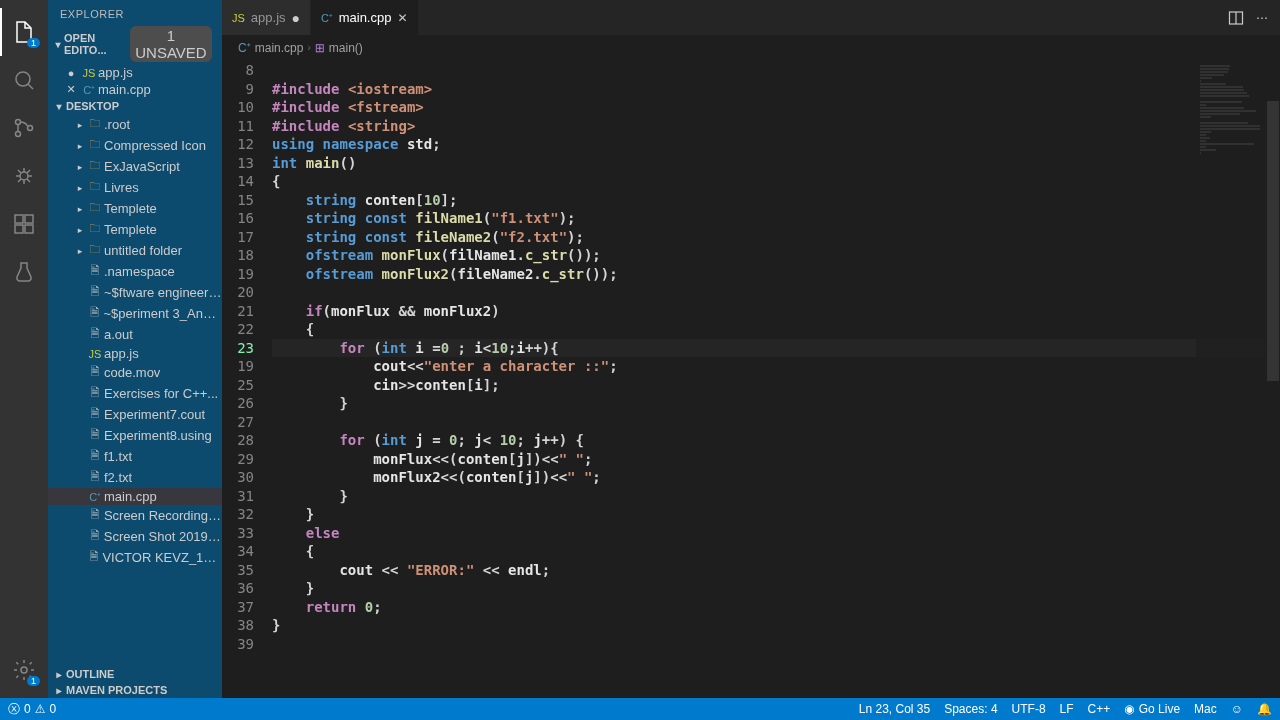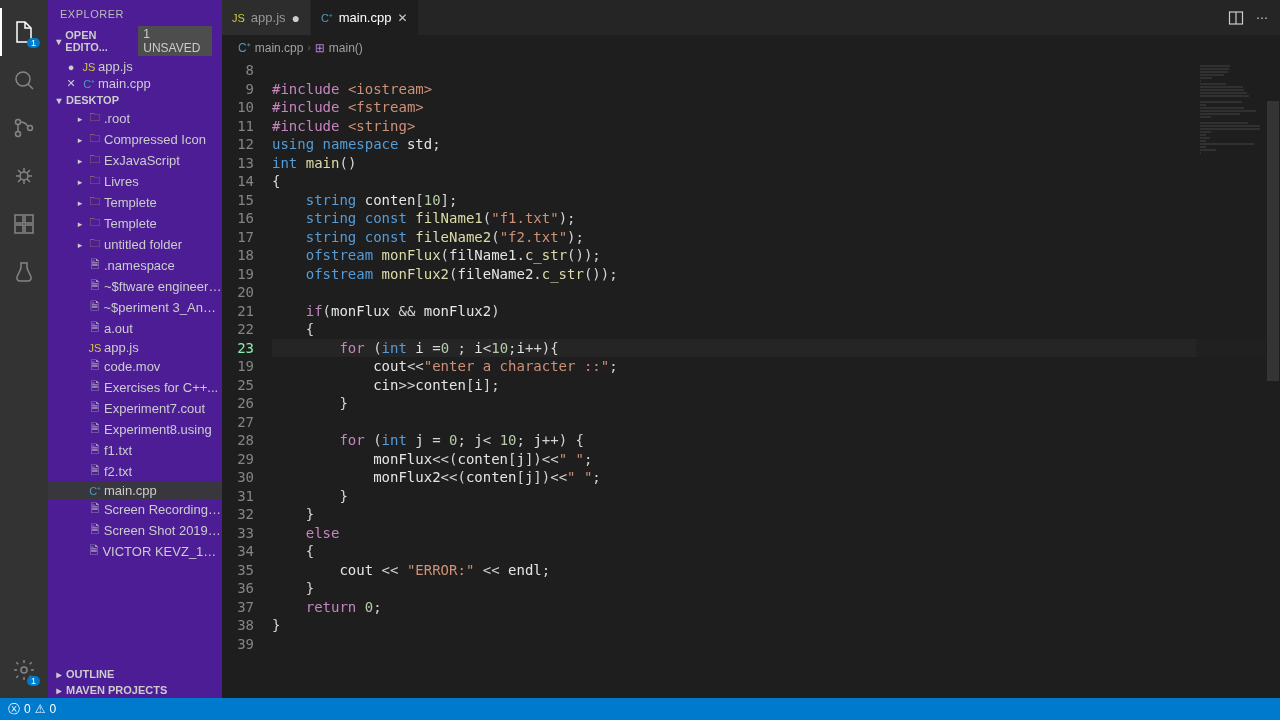--- a/index.html
+++ b/index.html
@@ -40,21 +40,21 @@
 .activity-icon .badge {
   position: absolute; bottom: 8px; right: 8px;
   background: #007acc; color: #fff;
   font-size: 9px; border-radius: 8px; padding: 0 4px;
   min-width: 12px; text-align: center;
 }
 .activity-bottom { margin-top: auto; margin-bottom: 4px; }
 
 .sidebar {
   width: 174px;
-  background: #4c1d95;
+  background: #0c4a6e;
   display: flex; flex-direction: column;
   overflow: hidden;
 }
 .sidebar-title {
   font-size: 11px; color: #bbbbbb;
   padding: 8px 12px 4px;
   text-transform: uppercase;
   letter-spacing: 0.5px;
 }
 .section-header {
@@ -64,24 +64,25 @@
   font-weight: 700;
   color: #cccccc;
   cursor: pointer;
   text-transform: uppercase;
 }
 .section-header .chev { width: 14px; text-align: center; font-size: 10px; }
 .unsaved-badge {
   margin-left: auto; margin-right: 6px;
   background: #4d4d4d;
   color: #cccccc;
-  border-radius: 0;
+  border-radius: 6px;
   padding: 1px 5px;
-  font-size: 12px;
+  font-size: 15px;
   font-weight: 400;
+  text-align: center;
 }
 .tree { font-size: 13px; }
 .tree-item {
   display: flex; align-items: center;
   padding: 1px 0;
   cursor: pointer;
   white-space: nowrap;
   overflow: hidden;
   text-overflow: ellipsis;
 }
@@ -147,21 +148,21 @@
   line-height: 18.5px;
   position: relative;
 }
 .gutter {
   width: 50px;
   text-align: right;
   color: #858585;
   padding-right: 18px;
   user-select: none;
 }
-.code { flex: 1; white-space: pre; color: #d4d4d4; }
+.code { flex: 1; white-space: pre; color: #d4d4d4; font-weight: bold; }
 .code .line { height: 18.5px; }
 .code .line.current { background: rgba(255,255,255,0.03); }
 .gutter .ln { height: 18.5px; }
 .gutter .ln.current { color: #86efac; }
 
 .tk-kw { color: #c586c0; }       
 .tk-type { color: #569cd6; }     
 .tk-func { color: #dcdcaa; }     
 .tk-var { color: #e5e5e5; }      
 .tk-str { color: #ce9178; }      
@@ -510,13 +511,27 @@
   </div>
 </div>
 
 <div class="status-bar">
   <div class="sb-item">
     <span>ⓧ</span>
       <span>0</span>
     <span>⚠</span>
       <span>0</span>
   </div>
+  <div class="sb-right">
+    <div class="sb-item">Ln 23, Col 35</div>
+    <div class="sb-item">Spaces: 4</div>
+    <div class="sb-item">UTF-8</div>
+    <div class="sb-item">LF</div>
+    <div class="sb-item">C++</div>
+    <div class="sb-item">
+        <span>◉</span>
+        <span>Go Live</span>
+      </div>
+    <div class="sb-item">Mac</div>
+    <div class="sb-item">☺</div>
+    <div class="sb-item">🔔</div>
+  </div>
 </div>
 
 </body></html>

